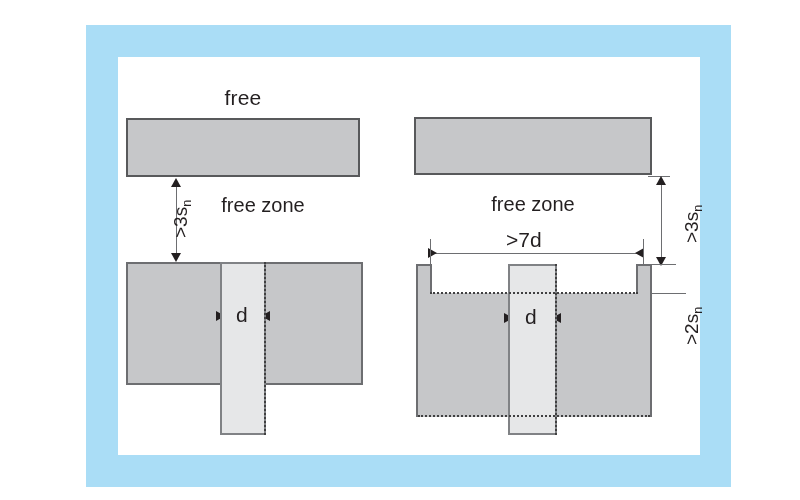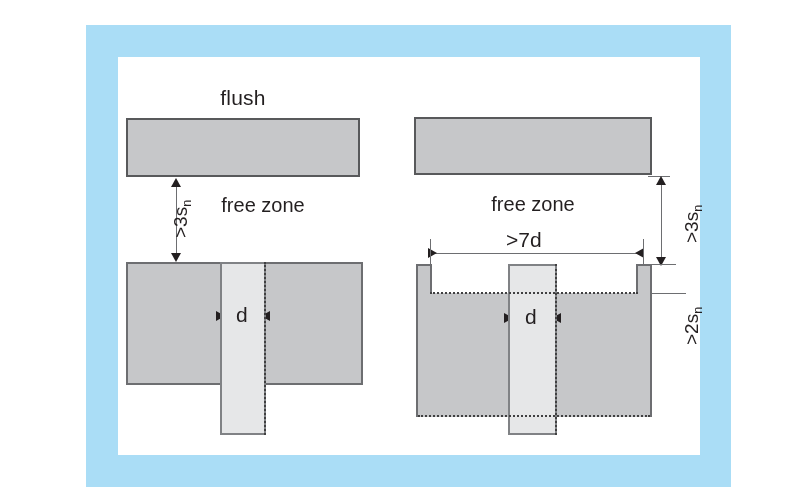--- a/index.html
+++ b/index.html
@@ -141,21 +141,21 @@
   }
 </style>
 </head>
 <body>
 
 <div id="stage">
 
   <div id="blue-frame"></div>
   <div id="white-panel"></div>
 
-  <div class="title" style="left:126px; top:86px; width:234px;">flush</div>
+  <div class="title" style="left:126px; top:86px; width:234px;">free</div>
 
   <div class="target-bar" style="left:126px; top:118px; width:234px; height:59px;"></div>
 
   <div class="freezone" style="left:188px; top:194px; width:150px;">free zone</div>
 
   <div class="dim-line-v" style="left:176px; top:180px; height:80px;"></div>
   <div class="arrow arrow-up" style="left:171px; top:178px;"></div>
   <div class="arrow arrow-down" style="left:171px; top:253px;"></div>
   <div class="dim-label rot" style="left:170px; top:238px;"><span>&gt;3s</span><sub>n</sub></div>
 

